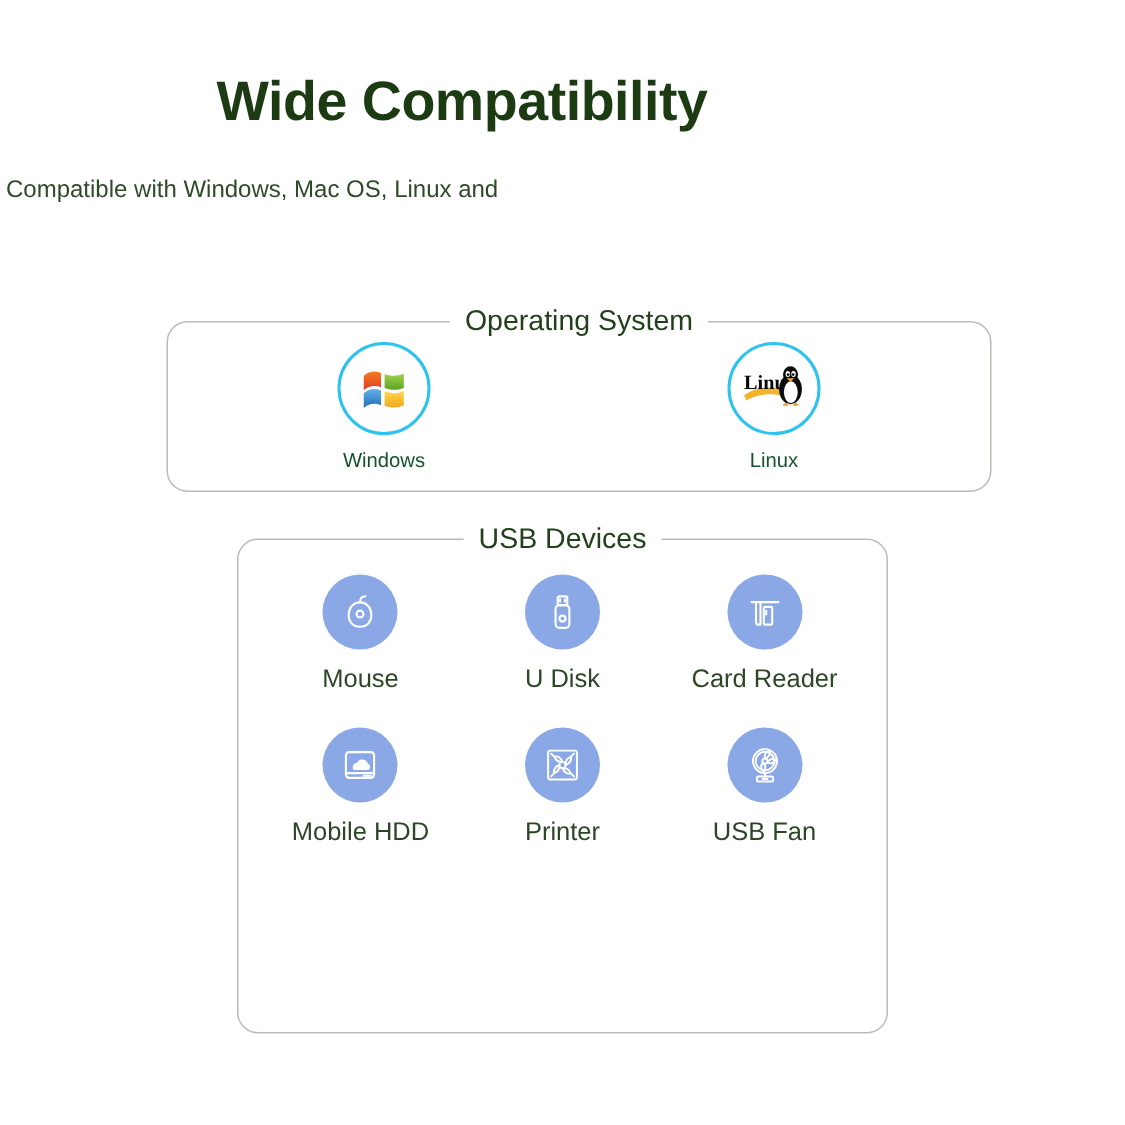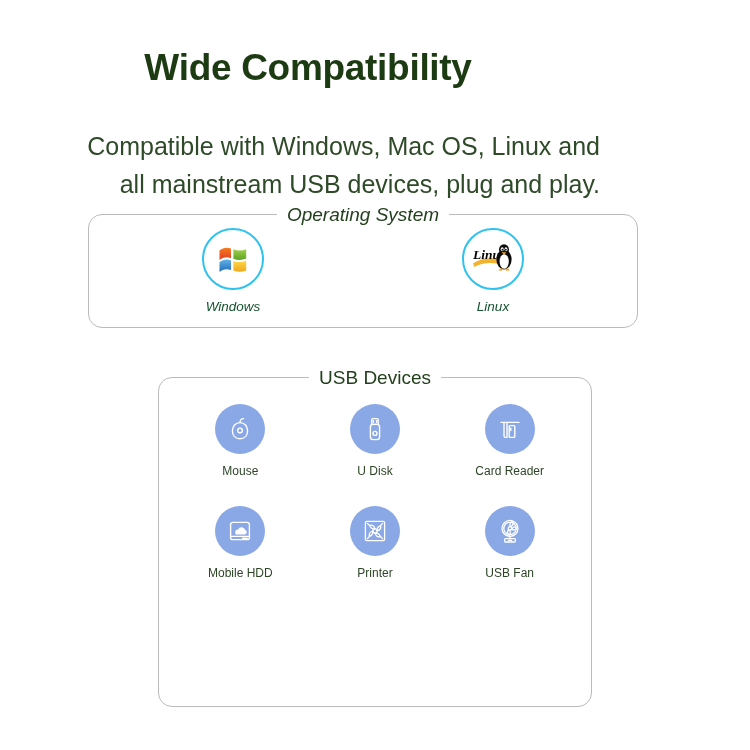--- a/index.html
+++ b/index.html
@@ -26,25 +26,25 @@
     text-align: center;
     font-size: 37px;
     font-weight: bold;
     color: #1d3b12;
     letter-spacing: -0.3px;
     margin: 0;
     padding-top: 46px;
     line-height: 1.18;
   }
   .subtitle {
-    text-align: right;
-    font-size: 25px;
+    text-align: left;
+    font-size: 16px;
     color: #2e4a28;
     line-height: 1.55;
-    margin: 16px;
+    margin: 4px;
     padding-top: 21px;
     font-weight: normal;
   }
 
   
   .panel {
     position: absolute;
     border: 1px solid #b9bcb8;
     border-radius: 14px;
     box-sizing: border-box;
@@ -57,29 +57,28 @@
     transform: translateX(-50%);
     background: #ffffff;
     padding: 0 10px;
     font-size: 19px;
     color: #23401c;
     white-space: nowrap;
     line-height: 24px;
   }
 
   #os-panel {
-    left: 88px;
+    left: 111px;
     top: 214px;
     width: 550px;
     height: 114px;
-    font-style: italic;
   }
   #usb-panel {
     left: 158px;
-    top: 377px;
+    top: 359px;
     width: 434px;
     height: 330px;
     text-align: right;
   }
 
   
   .os-row {
     display: flex;
     height: 100%;
     align-items: center;
@@ -129,34 +128,33 @@
     width: 50px;
     height: 50px;
     border-radius: 50%;
     background: #8aa7e6;
     display: flex;
     align-items: center;
     justify-content: center;
   }
   .usb-label {
     margin-top: 10px;
-    font-size: 12px;
+    font-size: 17px;
     color: #2c4626;
   }
 </style>
 </head>
 <body>
 
 <div class="page">
 
   <h1 class="title">Wide Compatibility</h1>
 
   <p class="subtitle">
     <span>Compatible with Windows, Mac OS, Linux and</span><br>
-    <span>all mainstream USB devices, plug and play.</span>
   </p>
 
   <div class="panel" id="os-panel">
     <div class="panel-legend">Operating System</div>
 
     <div class="os-row">
 
       <div class="os-item">
         <div class="os-ring">
           <svg width="38" height="38" viewBox="0 0 38 38">

